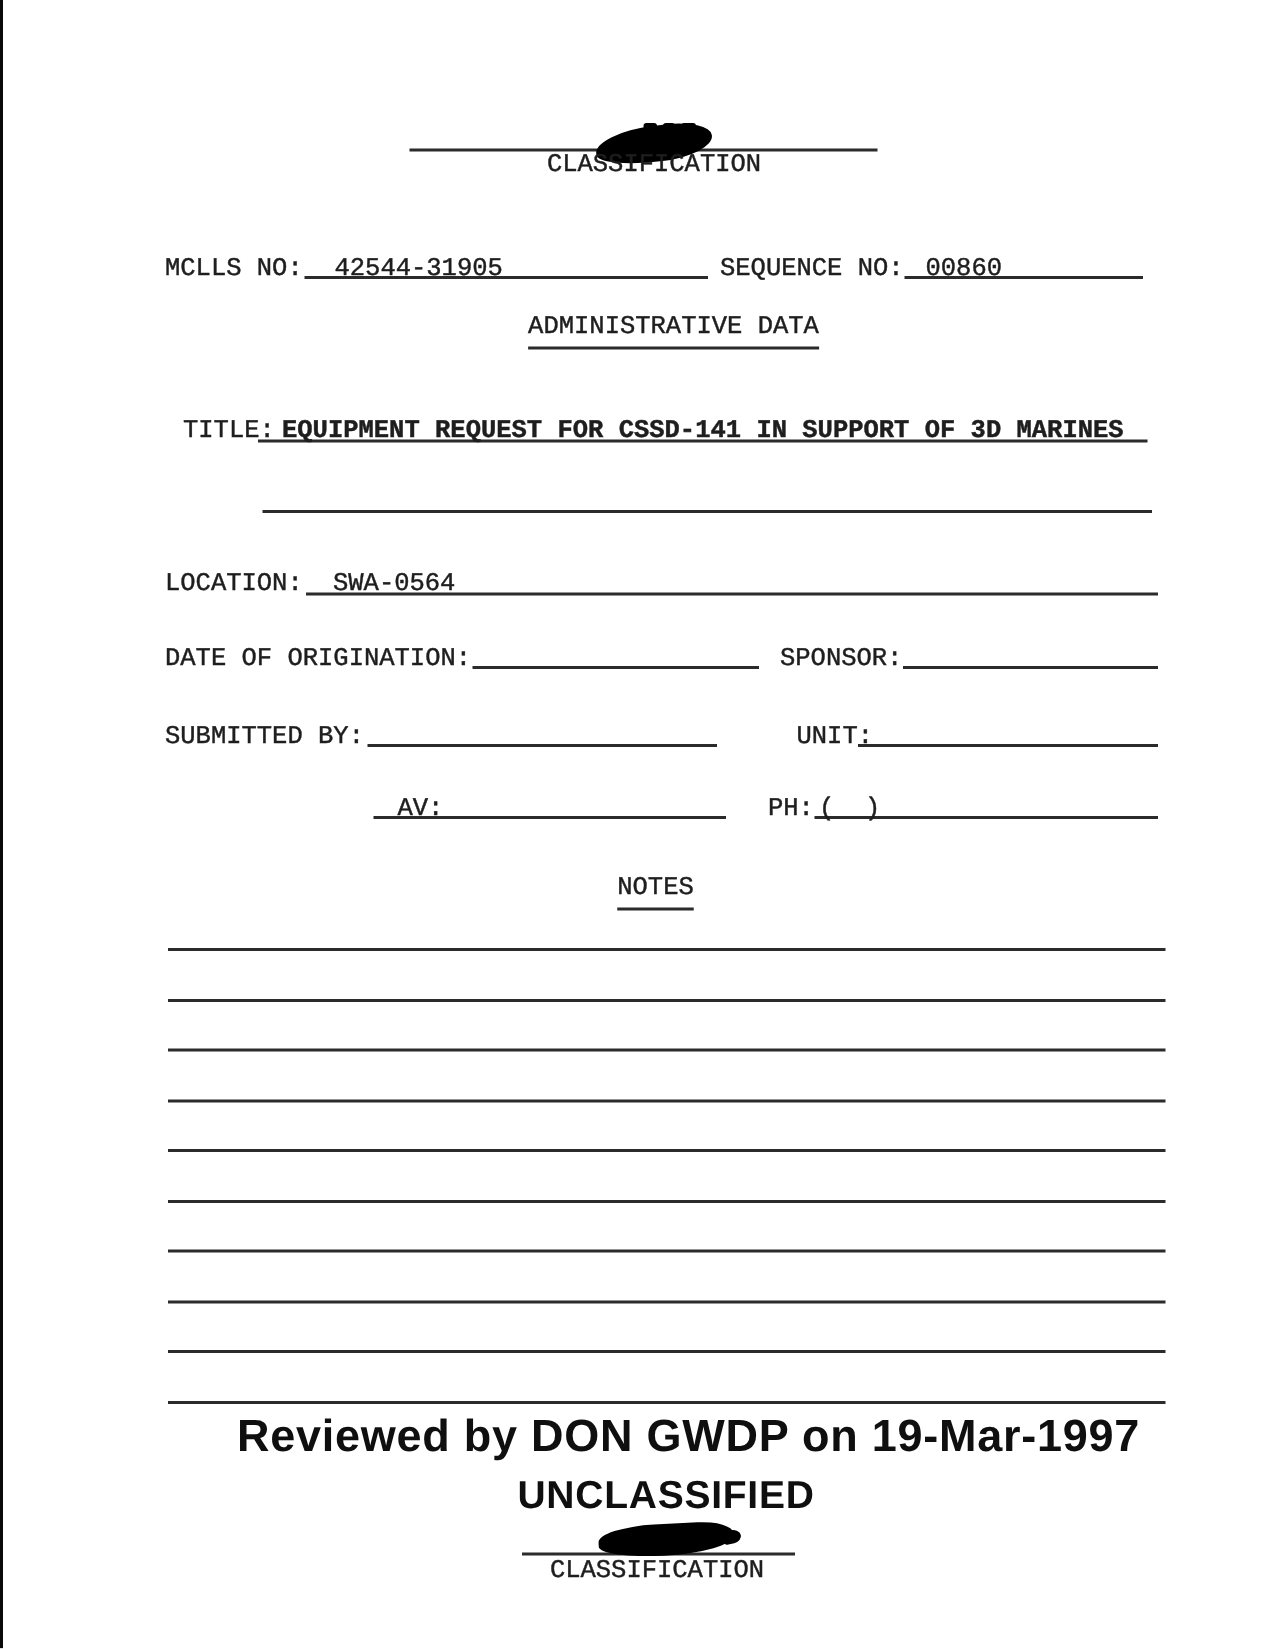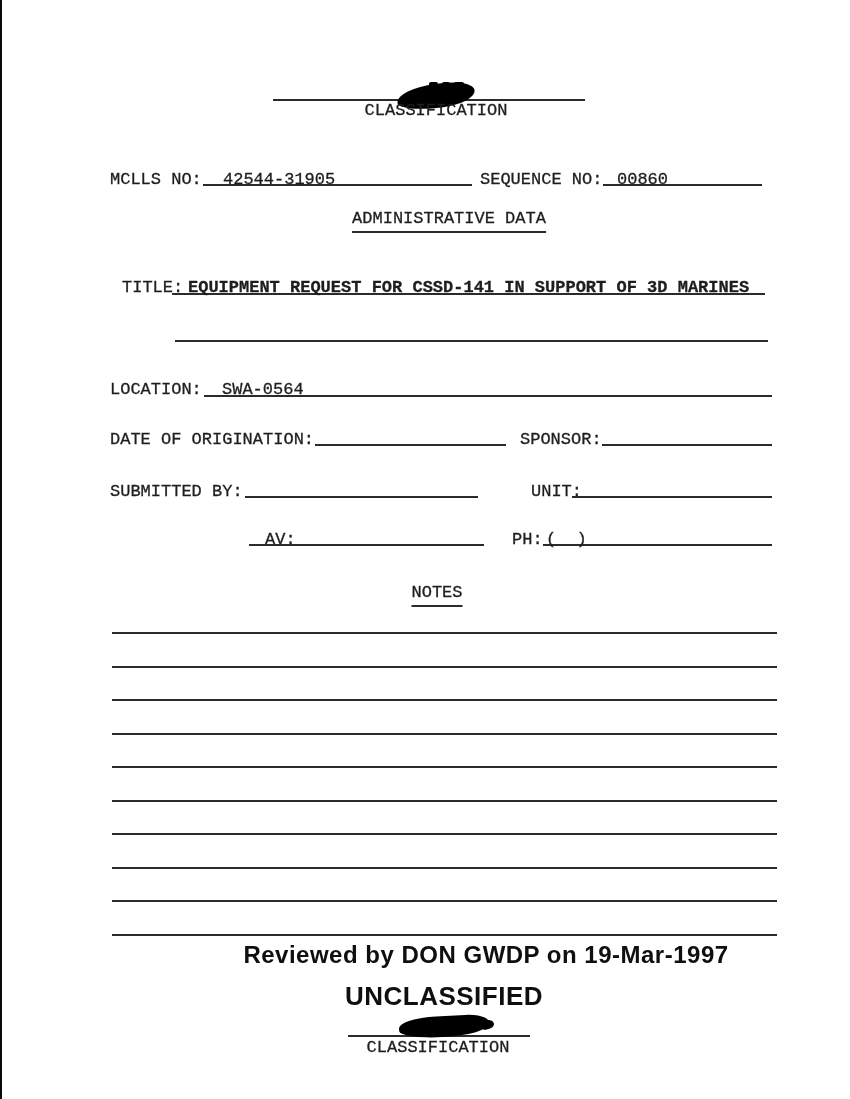--- a/index.html
+++ b/index.html
@@ -59,21 +59,21 @@
   }
   .remnant{
     position:absolute;background:var(--redact);height:6px;border-radius:2px;
   }
   .stamp{
     position:absolute;
     font-family:"Liberation Sans","DejaVu Sans",sans-serif;
     font-weight:bold;color:var(--stamp);
     white-space:pre;
   }
-  .stamp-review{font-size:24px;letter-spacing:0.5px;margin-left:27px;}
+  .stamp-review{font-size:30px;letter-spacing:0.5px;}
   .stamp-unclass{font-size:26px;letter-spacing:0.5px;}
   .note-line{
     position:absolute;left:112px;width:665px;height:2px;background:var(--line);
   }
 </style>
 </head>
 <body>
 
 <div class="page">
 

